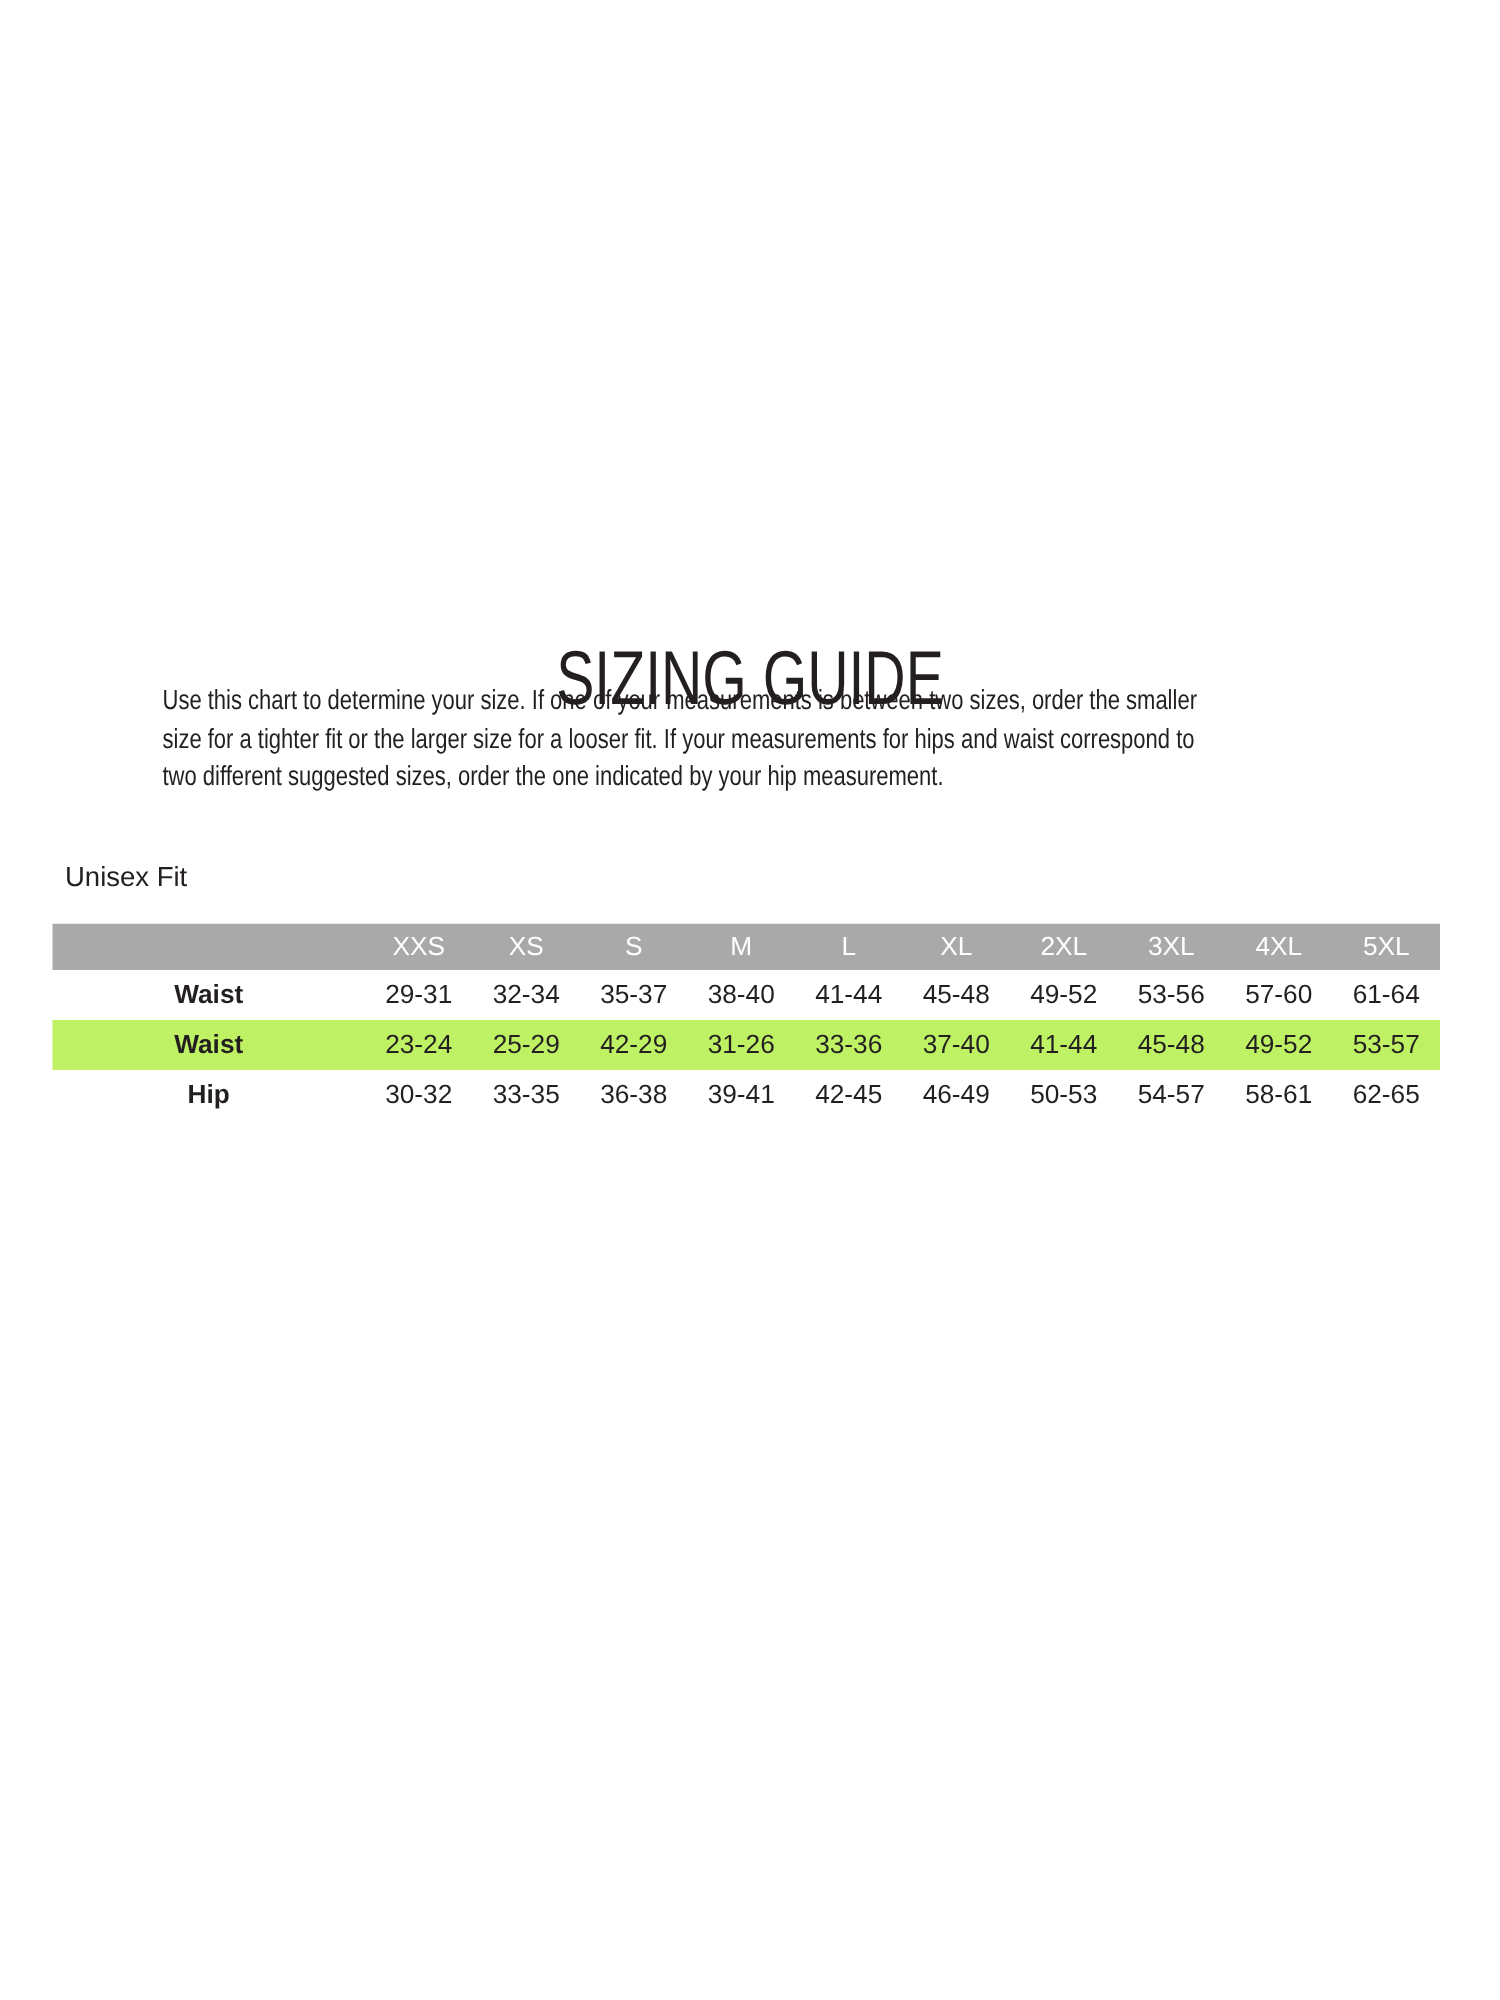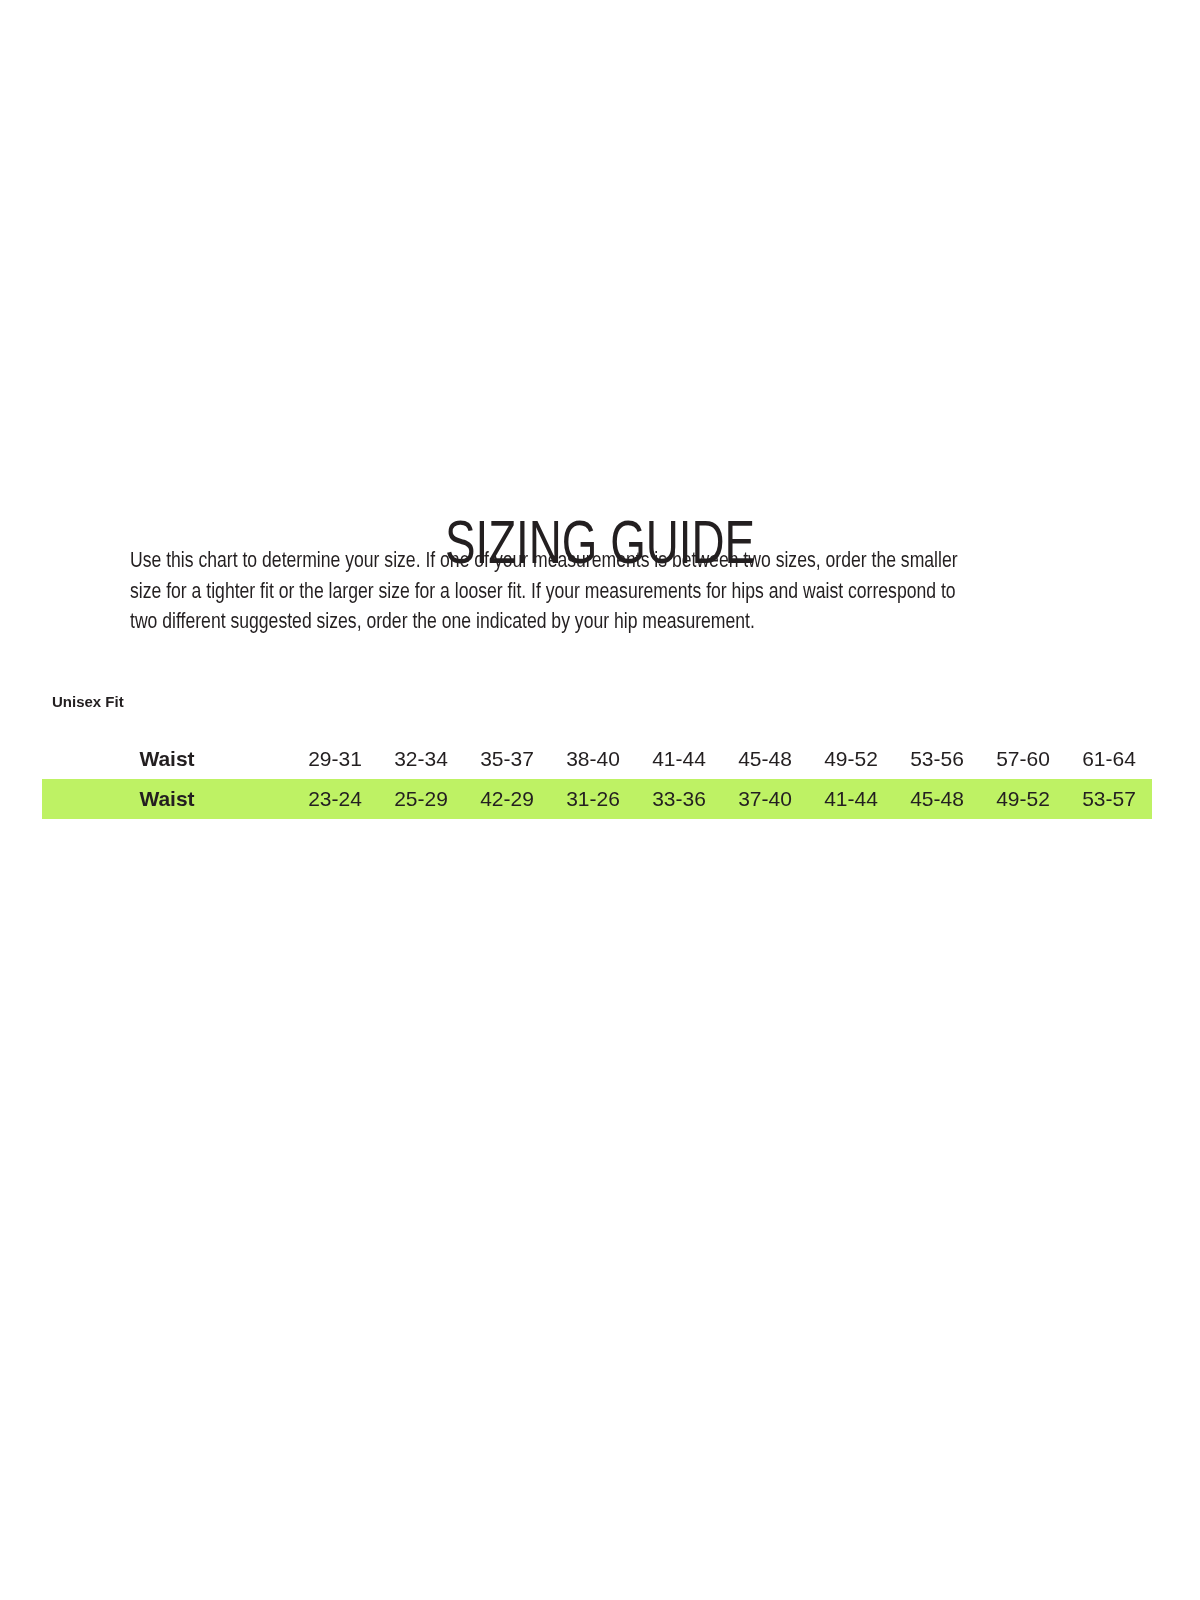--- a/index.html
+++ b/index.html
@@ -41,23 +41,23 @@
   .intro-line {
     font-size: 22px;
     line-height: 30.5px;
     white-space: nowrap;
     letter-spacing: 0;
   }
   .section-heading {
     position: absolute;
     top: 690px;
     left: 52px;
-    font-size: 15px;
+    font-size: 22px;
     line-height: 24px;
-    font-weight: 700;
+    font-weight: 400;
   }
   .size-table {
     position: absolute;
     top: 739px;
     left: 42px;
     width: 1110px;
   }
   .t-row {
     display: flex;
     align-items: center;
@@ -96,20 +96,33 @@
   <div class="intro">
     <div class="intro-line">Use this chart to determine your size. If one of your measurements is between two sizes, order the smaller</div>
     <div class="intro-line">size for a tighter fit or the larger size for a looser fit. If your measurements for hips and waist correspond to</div>
     <div class="intro-line">two different suggested sizes, order the one indicated by your hip measurement.</div>
   </div>
 
   <div class="section-heading">Unisex Fit</div>
 
   <div class="size-table">
 
+    <div class="t-row header">
+      <div class="t-cell label"></div>
+      <div class="t-cell">XXS</div>
+      <div class="t-cell">XS</div>
+      <div class="t-cell">S</div>
+      <div class="t-cell">M</div>
+      <div class="t-cell">L</div>
+      <div class="t-cell">XL</div>
+      <div class="t-cell">2XL</div>
+      <div class="t-cell">3XL</div>
+      <div class="t-cell">4XL</div>
+      <div class="t-cell">5XL</div>
+    </div>
 
     <div class="t-row">
       <div class="t-cell label">Waist</div>
       <div class="t-cell">29-31</div>
       <div class="t-cell">32-34</div>
       <div class="t-cell">35-37</div>
       <div class="t-cell">38-40</div>
       <div class="t-cell">41-44</div>
       <div class="t-cell">45-48</div>
       <div class="t-cell">49-52</div>
@@ -125,16 +138,29 @@
       <div class="t-cell">42-29</div>
       <div class="t-cell">31-26</div>
       <div class="t-cell">33-36</div>
       <div class="t-cell">37-40</div>
       <div class="t-cell">41-44</div>
       <div class="t-cell">45-48</div>
       <div class="t-cell">49-52</div>
       <div class="t-cell">53-57</div>
     </div>
 
+    <div class="t-row">
+      <div class="t-cell label">Hip</div>
+      <div class="t-cell">30-32</div>
+      <div class="t-cell">33-35</div>
+      <div class="t-cell">36-38</div>
+      <div class="t-cell">39-41</div>
+      <div class="t-cell">42-45</div>
+      <div class="t-cell">46-49</div>
+      <div class="t-cell">50-53</div>
+      <div class="t-cell">54-57</div>
+      <div class="t-cell">58-61</div>
+      <div class="t-cell">62-65</div>
+    </div>
 
   </div>
 
 </div>
 
 </body></html>

